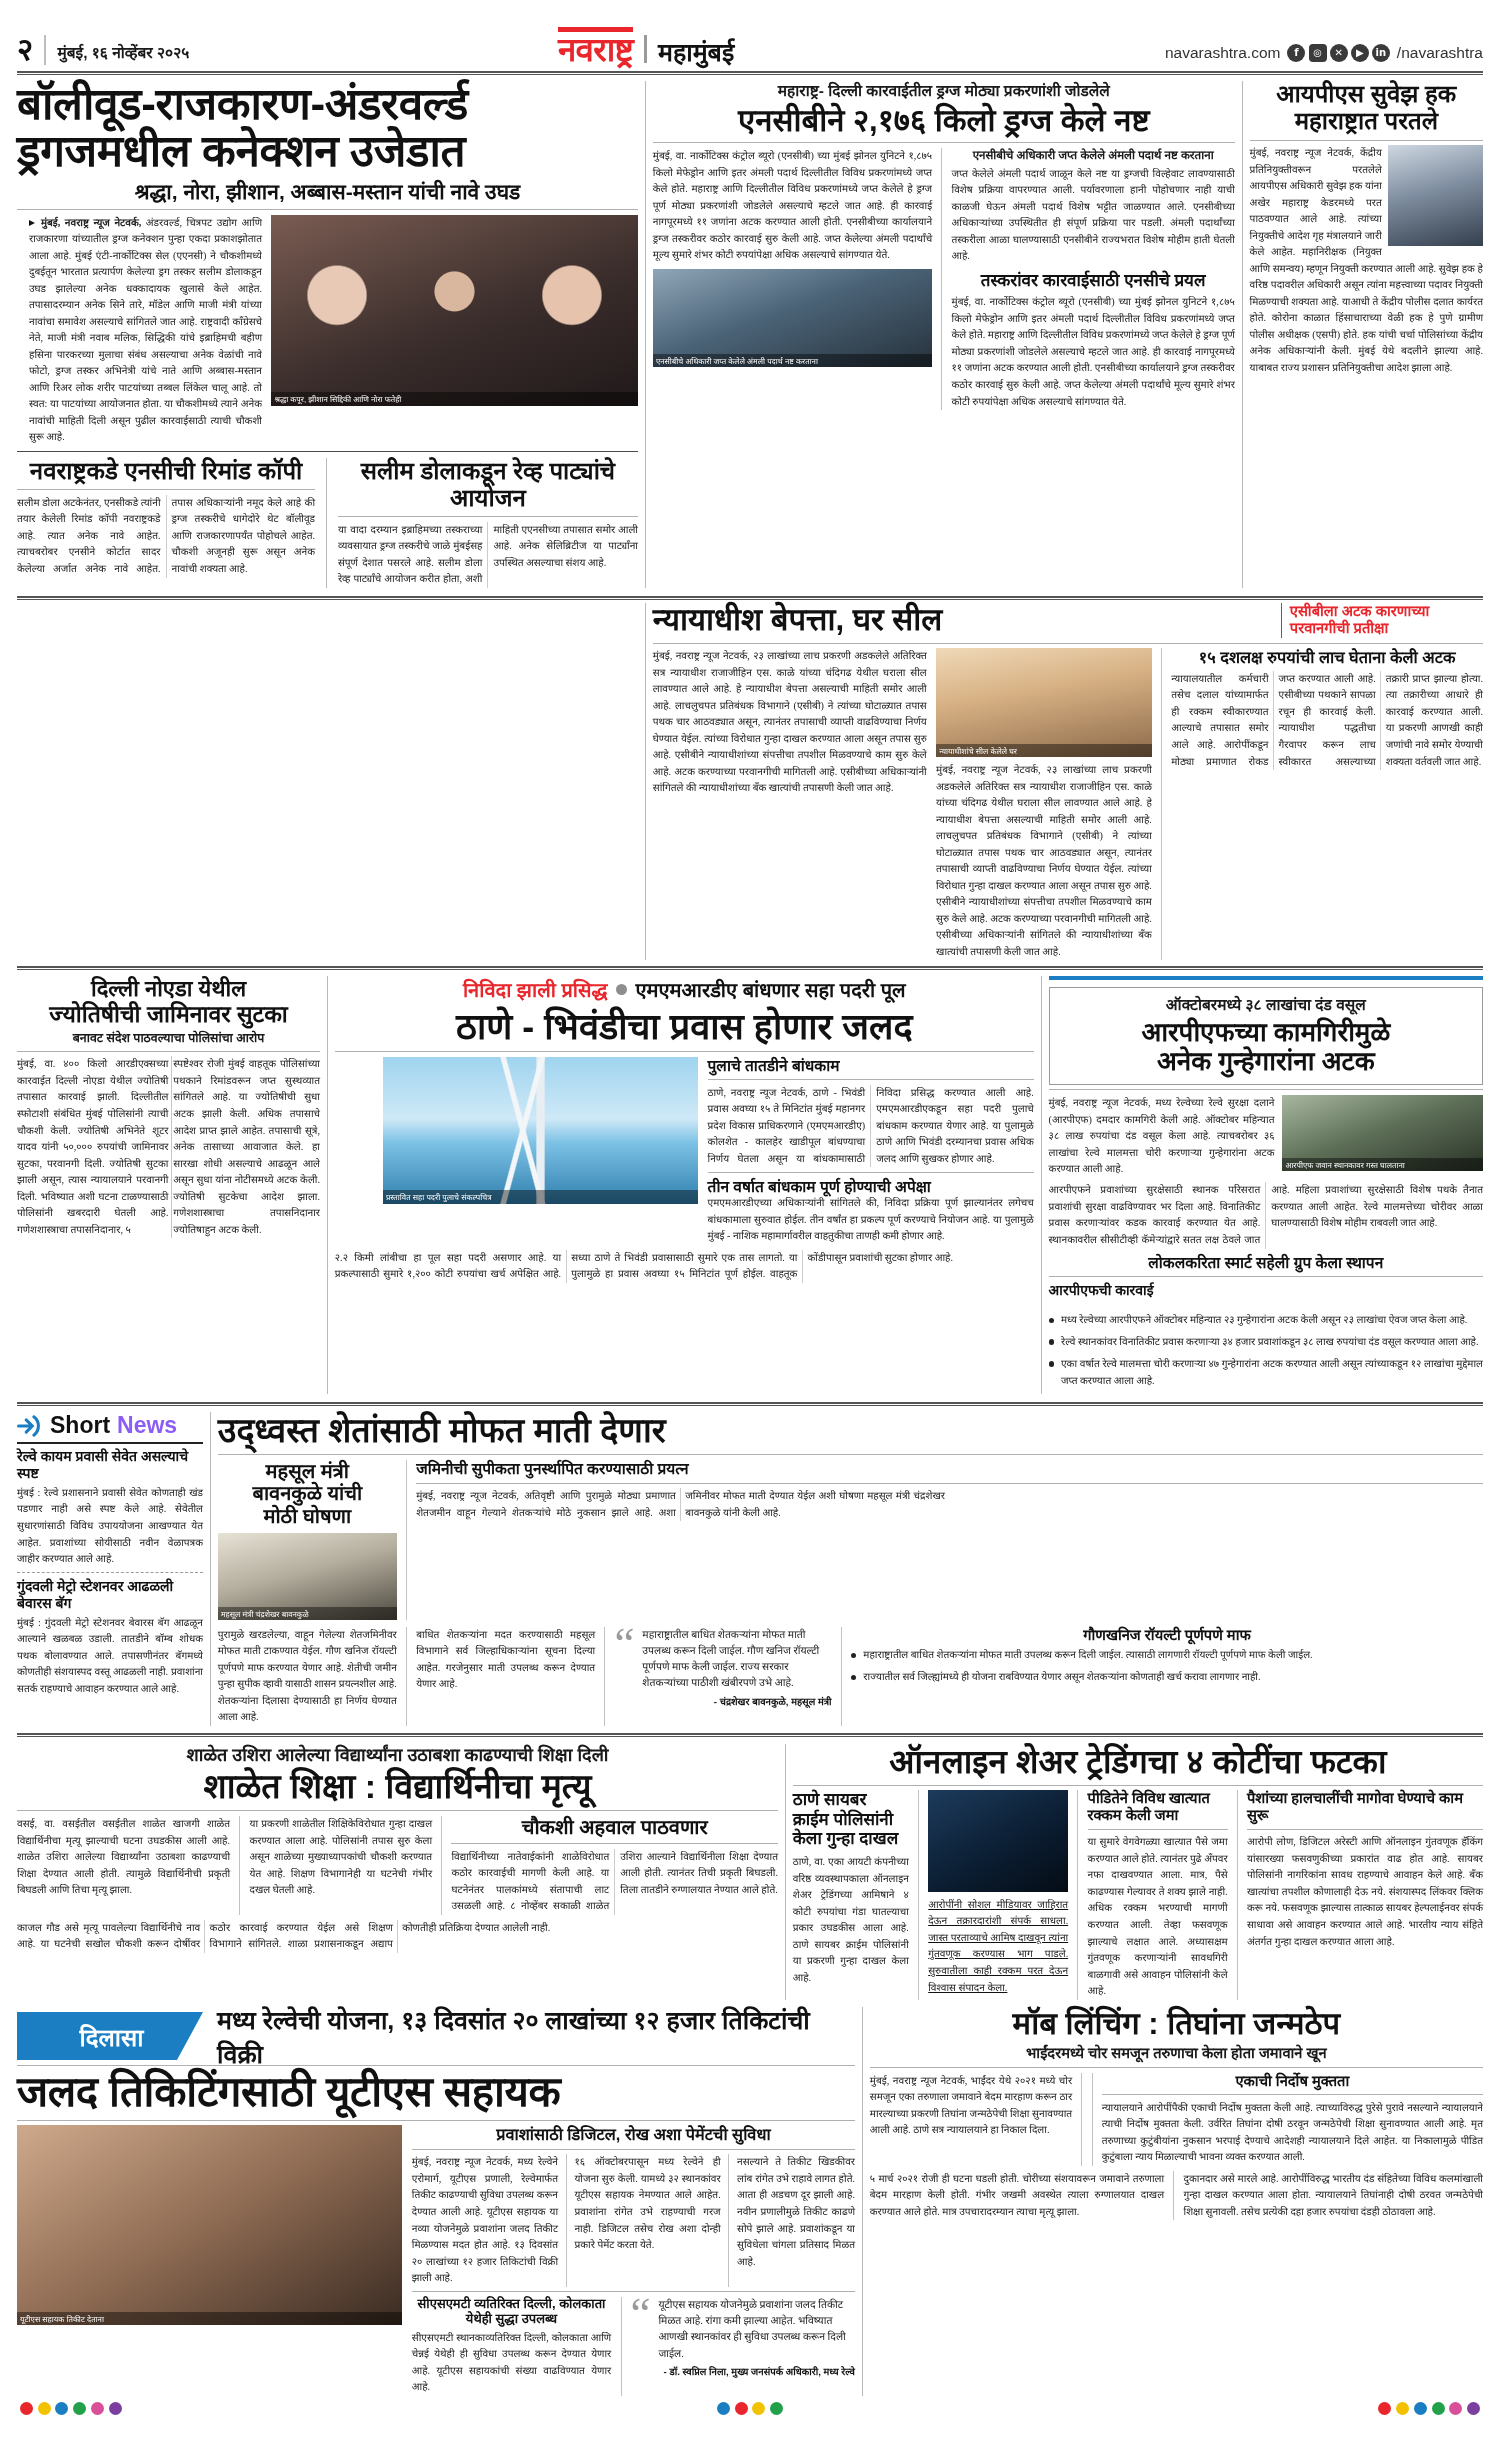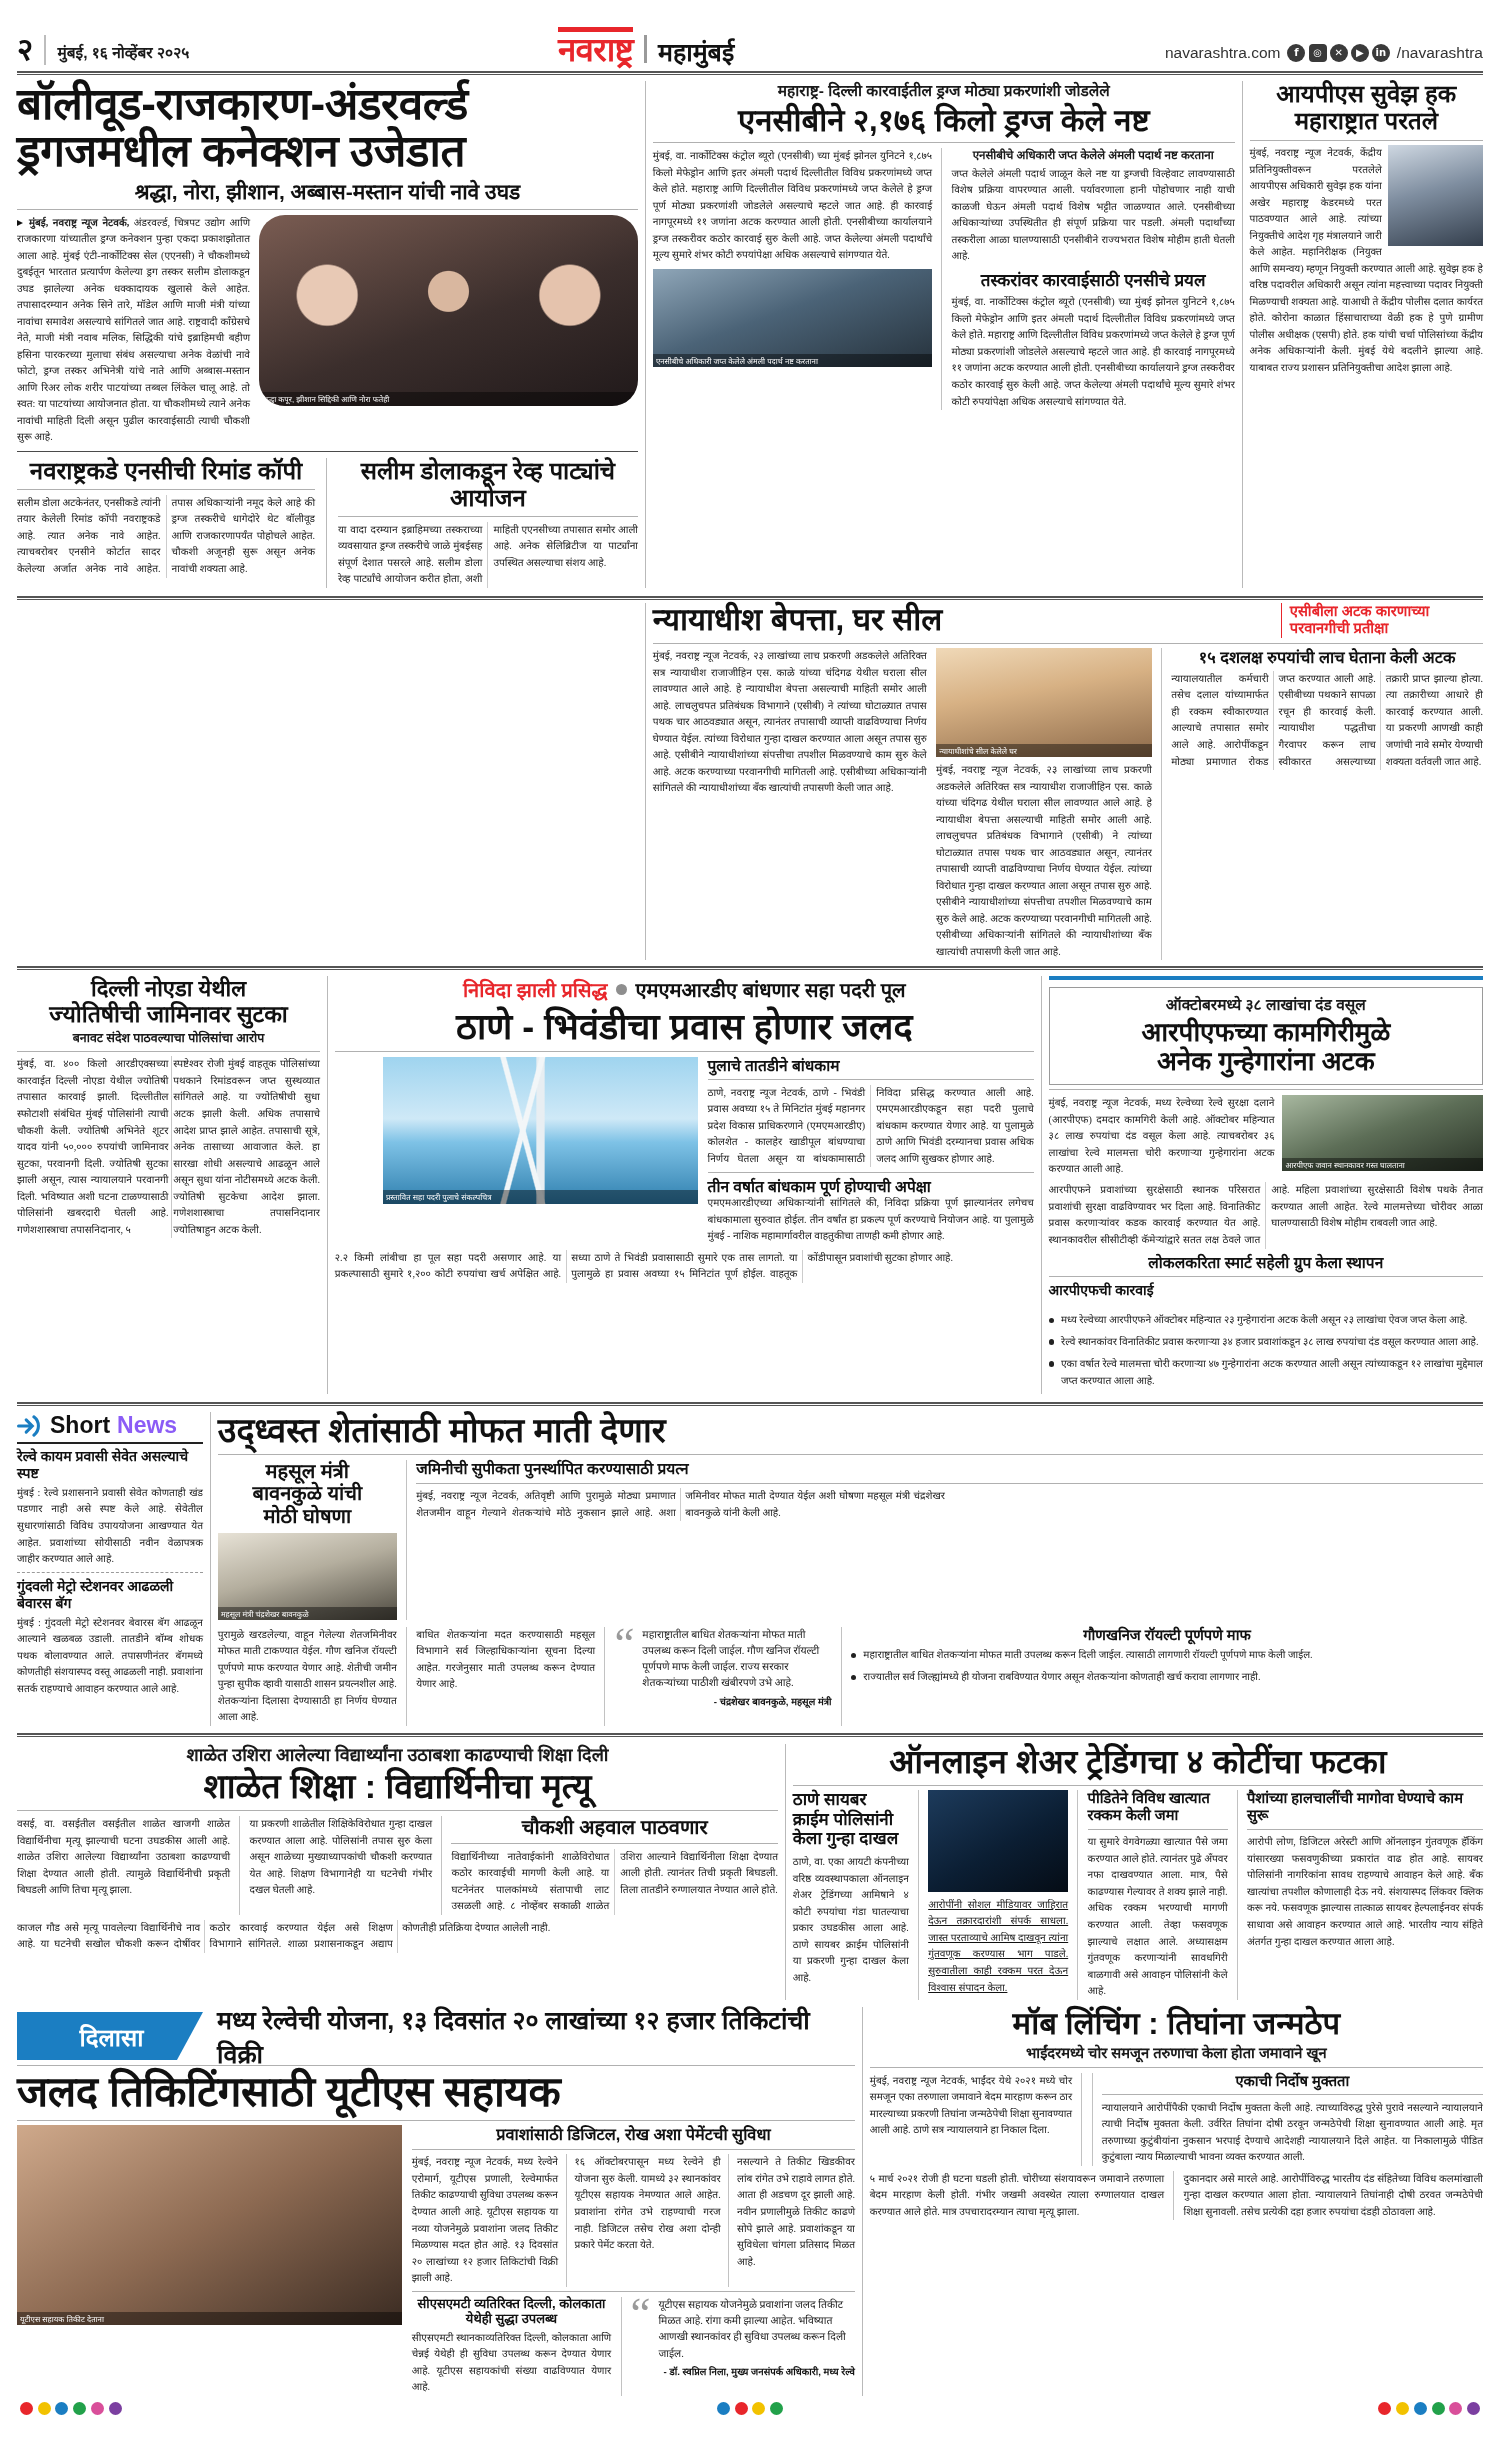--- a/index.html
+++ b/index.html
@@ -198,29 +198,29 @@
   <div class="rule-double"></div>
 
   <div class="grid" style="margin-top:6.2px;">
 
     <div class="col" style="width:621px;">
       <h1 class="hl">बॉलीवूड-राजकारण-अंडरवर्ल्ड</h1>
       <h1 class="hl">ड्रगजमधील कनेक्शन उजेडात</h1>
       <div class="subhead" style="margin-top:4.7px;">श्रद्धा, नोरा, झीशान, अब्बास-मस्तान यांची नावे उघड</div>
       <div class="hr-thin"></div>
 
-      <div style="display:flex; gap:9.3px;">
+      <div style="display:flex; gap:9.3px;margin-left:12px;">
         <div style="width:233px;">
           <div class="body-txt">
             <span class="dateline-b bullet-lead">मुंबई, नवराष्ट्र न्यूज नेटवर्क,</span>
             <span>अंडरवर्ल्ड, चित्रपट उद्योग आणि राजकारणा यांच्यातील ड्रग्ज कनेक्शन पुन्हा एकदा प्रकाशझोतात आला आहे. मुंबई एंटी-नार्कोटिक्स सेल (एएनसी) ने चौकशीमध्ये दुबईतून भारतात प्रत्यार्पण केलेल्या ड्रग तस्कर सलीम डोलाकडून उघड झालेल्या अनेक धक्कादायक खुलासे केले आहेत. तपासादरम्यान अनेक सिने तारे, मॉडेल आणि माजी मंत्री यांच्या नावांचा समावेश असल्याचे सांगितले जात आहे. राष्ट्रवादी काँग्रेसचे नेते, माजी मंत्री नवाब मलिक, सिद्धिकी यांचे इब्राहिमची बहीण हसिना पारकरच्या मुलाचा संबंध असल्याचा अनेक वेळांची नावे फोटो, ड्रग्ज तस्कर अभिनेत्री यांचे नाते आणि अब्बास-मस्तान आणि रिअर लोक शरीर पाटयांच्या तब्बल लिंकेल चालू आहे. तो स्वत: या पाटयांच्या आयोजनात होता. या चौकशीमध्ये त्याने अनेक नावांची माहिती दिली असून पुढील कारवाईसाठी त्याची चौकशी सुरू आहे.</span>
           </div>
         </div>
         <div style="flex:1;">
-          <div class="photo ph-people" style="height:191px;border-radius:26px;">
+          <div class="photo ph-people" style="height:191px;">
             <div class="cap">श्रद्धा कपूर, झीशान सिद्दिकी आणि नोरा फतेही</div>
           </div>
         </div>
       </div>
 
       <div class="hr-th"></div>
 
       <div style="display:flex; gap:11px;">
         <div style="width:48%;">
           <h3 class="hl center">नवराष्ट्रकडे एनसीची रिमांड कॉपी</h3>

